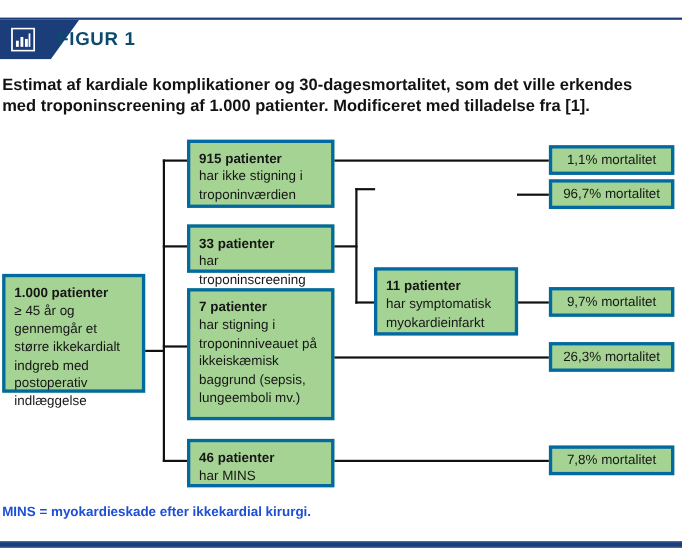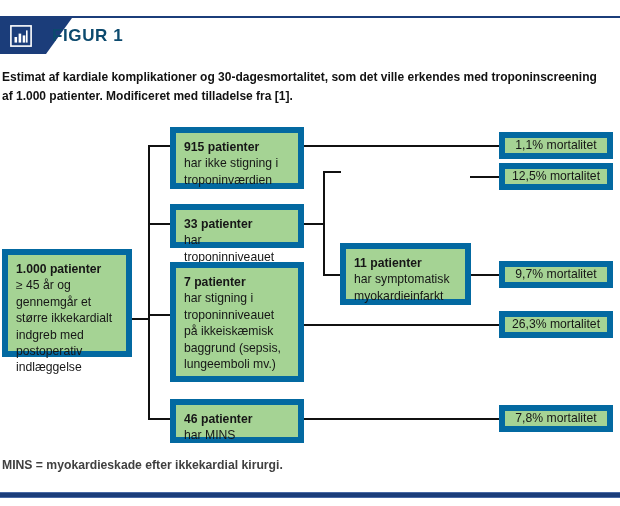--- a/index.html
+++ b/index.html
@@ -60,37 +60,37 @@
     color: #0c4a6e;
     line-height: 28px;
     white-space: nowrap;
   }
 
   
   .caption {
     position: absolute;
     left: 2px; top: 68px;
     width: 604px;
-    font-size: 12px;
+    font-size: 15px;
     font-weight: bold;
     line-height: 19px;
     color: #121212;
   }
 
   
   .figure {
     position: absolute;
     left: 0; top: 118px;
     width: 620px; height: 330px;
   }
 
   .node {
     position: absolute;
     background: #a5d394;
-    border: 6px solid #0369a1;
+    border: 3px solid #0369a1;
     box-sizing: border-box;
     padding: 6px 8px 7px 8px;
     font-size: 12.2px;
     line-height: 16.4px;
     color: #161616;
   }
   .node .lead {
     font-weight: bold;
     display: block;
   }
@@ -113,21 +113,21 @@
   .ln-h { height: 2px; }
   .ln-v { width: 2px; }
 
   
   .footnote {
     position: absolute;
     left: 2px; top: 458px;
     width: 604px;
     font-size: 12.2px;
     font-weight: bold;
-    color: #404040;
+    color: #1d4ed8;
   }
 </style>
 </head>
 <body>
 
 <div class="rule-top"></div>
 
 <div class="header">
   <div class="header-badge">
     <svg class="header-badge-icon" viewBox="0 0 22 22" xmlns="http://www.w3.org/2000/svg">
@@ -173,21 +173,21 @@
     <span class="rest">≥ 45 år og gennemgår et større ikkekardialt indgreb med postoperativ indlæggelse</span>
   </div>
 
   <div class="node" style="left:170px; top:9px; width:134px; height:62px;">
     <span class="lead">915 patienter</span>
     <span class="rest">har ikke stigning i troponinværdien</span>
   </div>
 
   <div class="node" style="left:170px; top:86px; width:134px; height:44px;">
     <span class="lead">33 patienter</span>
-    <span class="rest">har troponinniveauet</span>
+    <span class="rest">har troponinscreening</span>
   </div>
 
   <div class="node" style="left:170px; top:144px; width:134px; height:120px;">
     <span class="lead">7 patienter</span>
     <span class="rest">har stigning i troponinniveauet på ikkeiskæmisk baggrund (sepsis, lungeemboli mv.)</span>
   </div>
 
   <div class="node" style="left:170px; top:281px; width:134px; height:44px;">
     <span class="lead">46 patienter</span>
     <span class="rest">har MINS</span>
@@ -197,21 +197,21 @@
   <div class="node" style="left:340px; top:125px; width:131px; height:62px;">
     <span class="lead">11 patienter</span>
     <span class="rest">har symptomatisk myokardieinfarkt</span>
   </div>
 
   <div class="node center" style="left:499px; top:14px; width:114px; height:27px;">
     <span>1,1% mortalitet</span>
   </div>
 
   <div class="node center" style="left:499px; top:45px; width:114px; height:27px;">
-    <span>12,5% mortalitet</span>
+    <span>96,7% mortalitet</span>
   </div>
 
   <div class="node center" style="left:499px; top:143px; width:114px; height:27px;">
     <span>9,7% mortalitet</span>
   </div>
 
   <div class="node center" style="left:499px; top:193px; width:114px; height:27px;">
     <span>26,3% mortalitet</span>
   </div>
 

